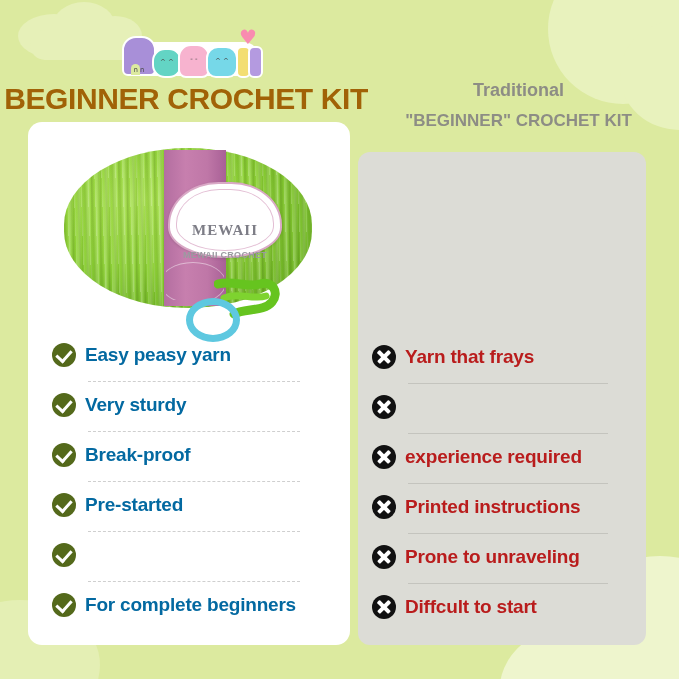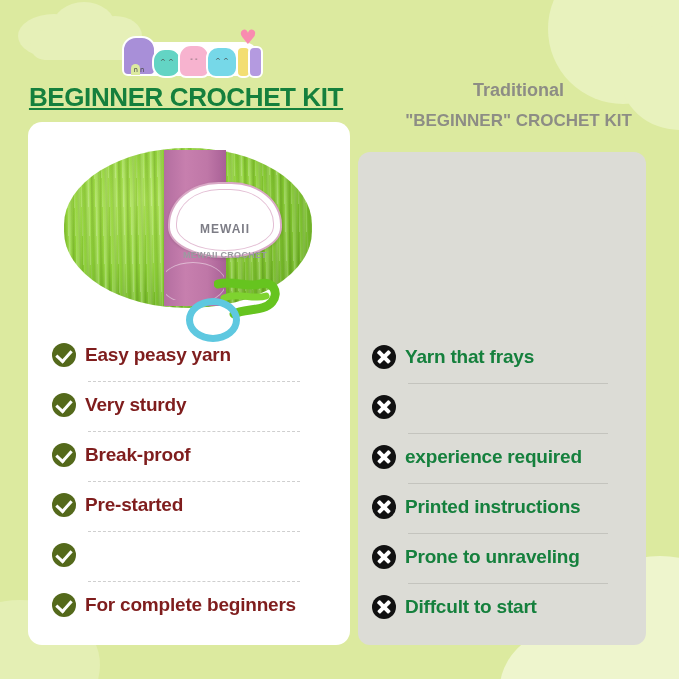--- a/index.html
+++ b/index.html
@@ -120,25 +120,24 @@
     font-family: "DejaVu Sans", sans-serif;
   }
 
   
   .title-left {
     position: absolute;
     left: 0;
     top: 82px;
     width: 372px;
     text-align: center;
-    font-size: 26px;
+    font-size: 30px;
     font-weight: bold;
     letter-spacing: -0.4px;
-    color: #15803d;
-    text-decoration: underline;
+    color: #a16207;
   }
   .title-right-main {
     position: absolute;
     left: 358px;
     top: 80px;
     width: 321px;
     text-align: center;
     font-size: 18px;
     font-weight: bold;
     color: #8d8d85;
@@ -245,24 +244,25 @@
     font-size: 9px;
     font-weight: bold;
     color: #9a9aa0;
     letter-spacing: 0.3px;
     margin-top: 41px;
   }
   .yarn-label-line2 {
     position: absolute;
     left: 0; right: 0; top: 38px;
     text-align: center;
-    font-size: 12px;
+    font-size: 15px;
     font-weight: bold;
     color: #7d7d86;
     letter-spacing: 1px;
+    font-family: Liberation Serif, serif;
   }
   .yarn-tail {
     position: absolute;
     left: 168px; top: 138px;
     width: 70px; height: 46px;
   }
   .clip {
     position: absolute;
     left: 140px; top: 158px;
     width: 40px; height: 30px;
@@ -316,22 +316,22 @@
   }
   .badge-x:before { transform: rotate(45deg); }
   .badge-x:after  { transform: rotate(-45deg); }
 
   .row-label {
     font-size: 19px;
     font-weight: bold;
     letter-spacing: -0.2px;
     white-space: nowrap;
   }
-  .list-left .row-label  { color: #7f1d1d; }
-  .list-right .row-label { color: #15803d; }
+  .list-left .row-label  { color: #0369a1; }
+  .list-right .row-label { color: #b91c1c; }
 
   .divider {
     position: absolute;
     left: 36px;
     bottom: 2px;
     height: 0;
   }
   .list-left .divider {
     width: 212px;
     border-top: 1px dashed #cfcfcf;

